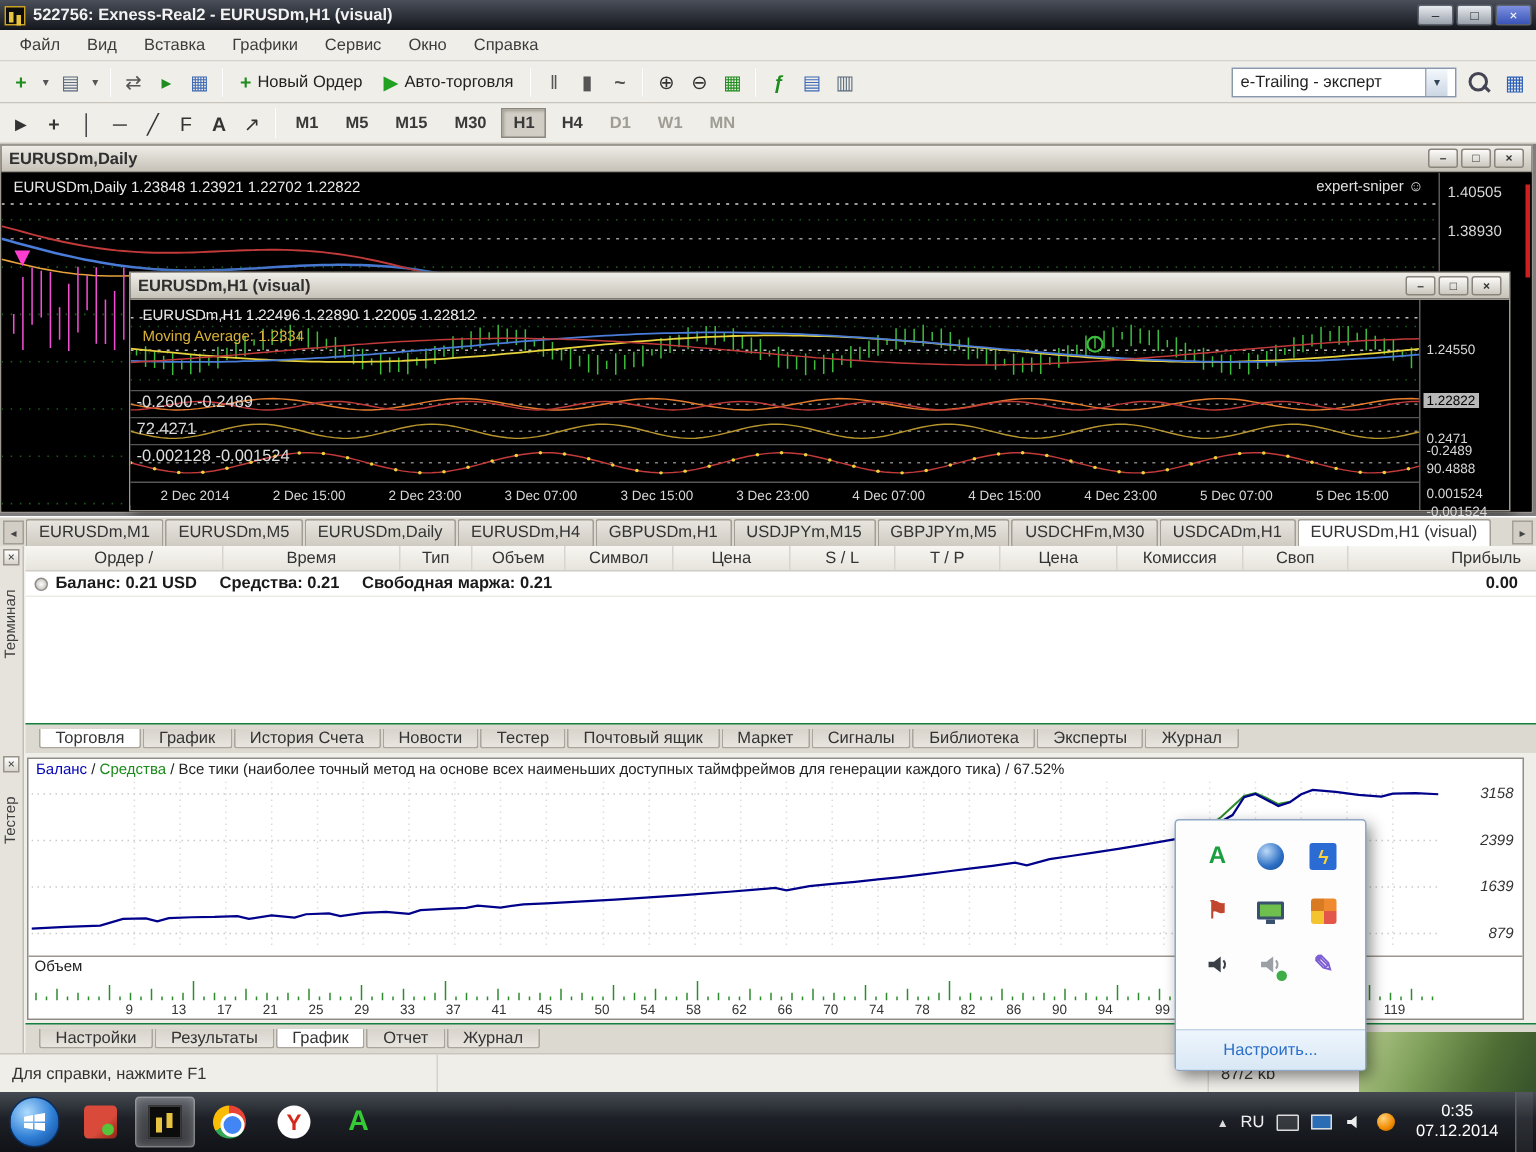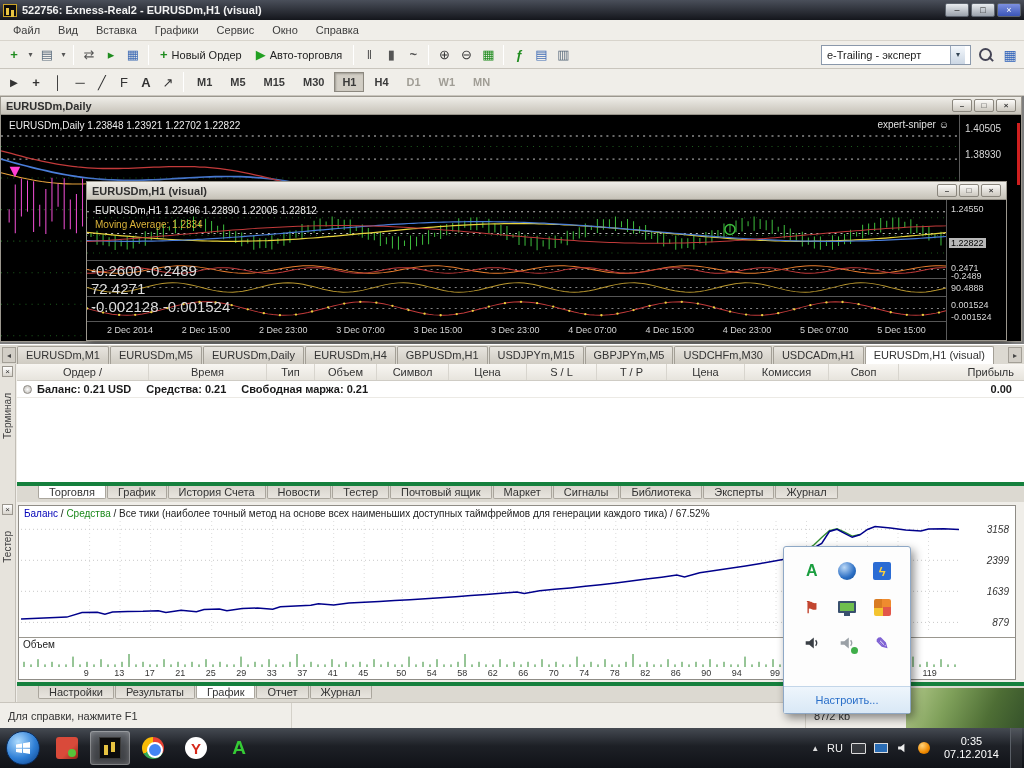--- a/index.html
+++ b/index.html
@@ -57,25 +57,25 @@
   .expert-lbl{position:absolute;right:72px;top:4px;color:#e0e0e0;font-size:10px;z-index:3;display:flex;gap:3px;align-items:center;}
   .red-strip{position:absolute;right:1px;top:8px;width:3px;height:62px;background:#cf1f1f;}
   .magenta-arrow{position:absolute;left:5px;top:46px;color:#ff3dd1;font-size:18px;z-index:3;}
   #h1-content{display:flex;height:140px;}
   #h1-panels{flex:1;display:flex;flex-direction:column;min-width:0;}
   .panel{position:relative;border-bottom:1px solid #565656;overflow:hidden;background:#000;}
   .panel svg{position:absolute;left:0;top:0;width:100%;height:100%;}
   #h1-main{height:61px;}
   .h1-sub{height:18px;}
   #h1-sub3{height:25px;}
-  .sub-lbl{position:absolute;left:4px;top:1px;color:#dcdcdc;font-size:15px;z-index:3;white-space:nowrap;}
+  .sub-lbl{position:absolute;left:4px;top:1px;color:#dcdcdc;font-size:11px;z-index:3;white-space:nowrap;}
   #h1-axis{height:15px;background:#000;display:flex;justify-content:space-between;align-items:center;padding:0 20px;}
   #h1-axis span{color:#d6d6d6;font-size:9px;white-space:nowrap;}
   #h1-scale{width:60px;border-left:1px solid #5a5a5a;position:relative;background:#000;}
-  #h1-scale span{position:absolute;left:4px;color:#d8d8d8;font-size:9px;white-space:nowrap;}
+  #h1-scale span{position:absolute;left:4px;color:#d8d8d8;font-size:9px;white-space:nowrap;margin-top:24px;}
   #h1-scale span.box{background:#b8b8b8;color:#000;padding:0 2px;left:2px;}
 
   
   #chart-tabs{left:0;top:344px;width:1024px;height:20px;background:#dcd9d1;border-top:1px solid #fff;display:flex;align-items:flex-end;padding:0 1px;}
   .scrollarr{width:14px;height:16px;display:flex;align-items:center;justify-content:center;font-size:8px;color:#444;background:#d2cec6;border:1px solid #a39f96;margin:0 1px 1px;}
   .ctab{padding:2px 8px 3px;border:1px solid #a39f96;border-bottom:none;background:linear-gradient(#e8e5df,#cfcbc2);margin-right:1px;border-radius:2px 2px 0 0;color:#333;white-space:nowrap;font-size:11px;}
   .ctab.active{background:#fff;}
   .flex-spacer{flex:1;}
 
   
@@ -83,21 +83,21 @@
   .vstrip{position:absolute;left:0;top:0;bottom:0;width:16px;background:#e6e3dc;border-right:1px solid #c2beb6;display:flex;flex-direction:column;align-items:center;padding:2px 0;}
   .vclose{width:11px;height:11px;border:1px solid #9a968e;background:linear-gradient(#fff,#d8d4cc);font-size:8px;line-height:9px;text-align:center;color:#333;}
   .vlabel{writing-mode:vertical-rl;transform:rotate(180deg);font-size:10px;color:#3f3f3f;margin-top:16px;}
   .t-content{position:absolute;left:17px;right:0;top:0;bottom:20px;background:#fff;}
   #t-header{display:flex;height:17px;background:linear-gradient(#f8f6f2,#e7e4dd);border-bottom:1px solid #cfccc5;}
   #t-header .col{display:flex;align-items:center;justify-content:center;border-right:1px solid #d8d5ce;color:#333;font-size:11px;white-space:nowrap;overflow:hidden;flex:none;}
   #balance-row{display:flex;align-items:center;height:17px;border-bottom:1px solid #eceae5;padding:0 6px;gap:5px;font-weight:bold;color:#1a1a1a;}
   #balance-row .orb{width:9px;height:9px;border-radius:50%;border:1px solid #8f8c86;background:radial-gradient(#fdfdfd,#b9b6af);flex:none;}
   #balance-row .part{margin-right:10px;}
   #balance-row .val{margin-left:auto;padding-right:6px;}
-  .btabs{position:absolute;left:17px;right:0;bottom:0;height:20px;background:#dcd9d1;border-top:4px solid #15803d;display:flex;align-items:flex-start;padding-left:21px;}
+  .btabs{position:absolute;left:17px;right:0;bottom:0;height:20px;background:#dcd9d1;border-top:1px solid #15803d;display:flex;align-items:center;padding-left:9px;}
   .ttab{display:flex;align-items:center;padding:0 10px;border:1px solid #aaa69d;border-top:none;background:linear-gradient(#d8d4cc,#e8e5df);margin-right:1px;border-radius:0 0 2px 2px;color:#333;white-space:nowrap;font-size:11px;}
   .ttab.active{background:#fff;}
 
   
   #tester{left:0;top:502px;width:1024px;height:200px;background:#f0eee9;}
   #tester-box{position:absolute;left:18px;top:3px;right:8px;bottom:22px;background:#fff;border:1px solid #8f8c86;}
   #tester-legend{position:absolute;left:5px;top:2px;font-size:10px;color:#222;white-space:nowrap;z-index:3;}
   #tester-legend .bal{color:#0000b8;}
   #tester-legend .eq{color:#1c8a1c;}
   #tester-plot{position:absolute;left:2px;top:15px;width:938px;height:112px;}

